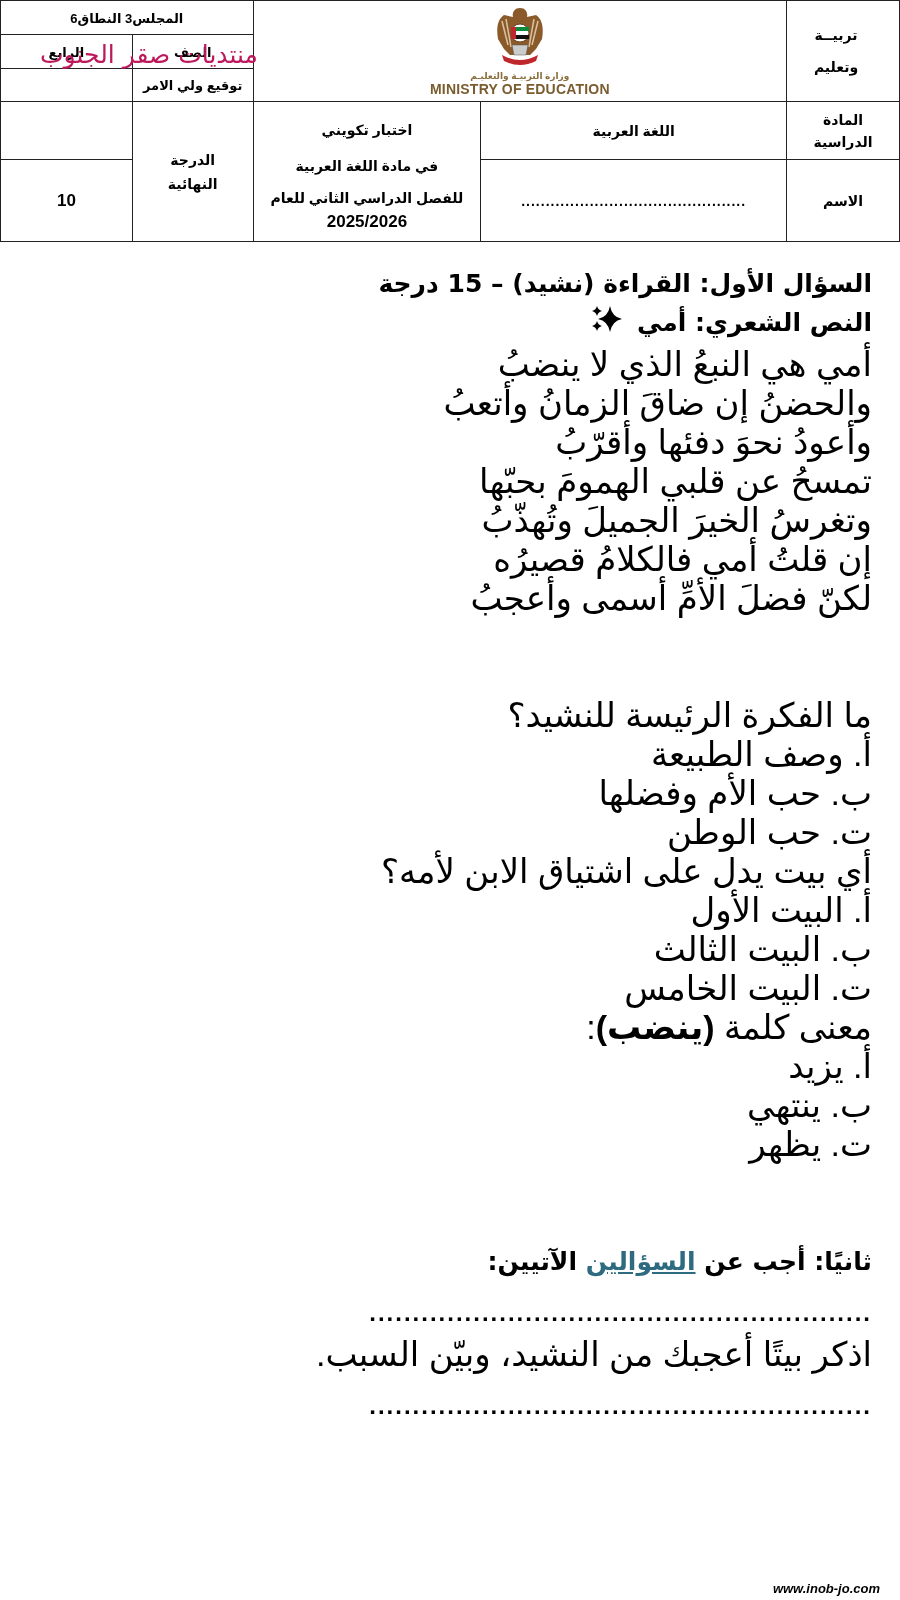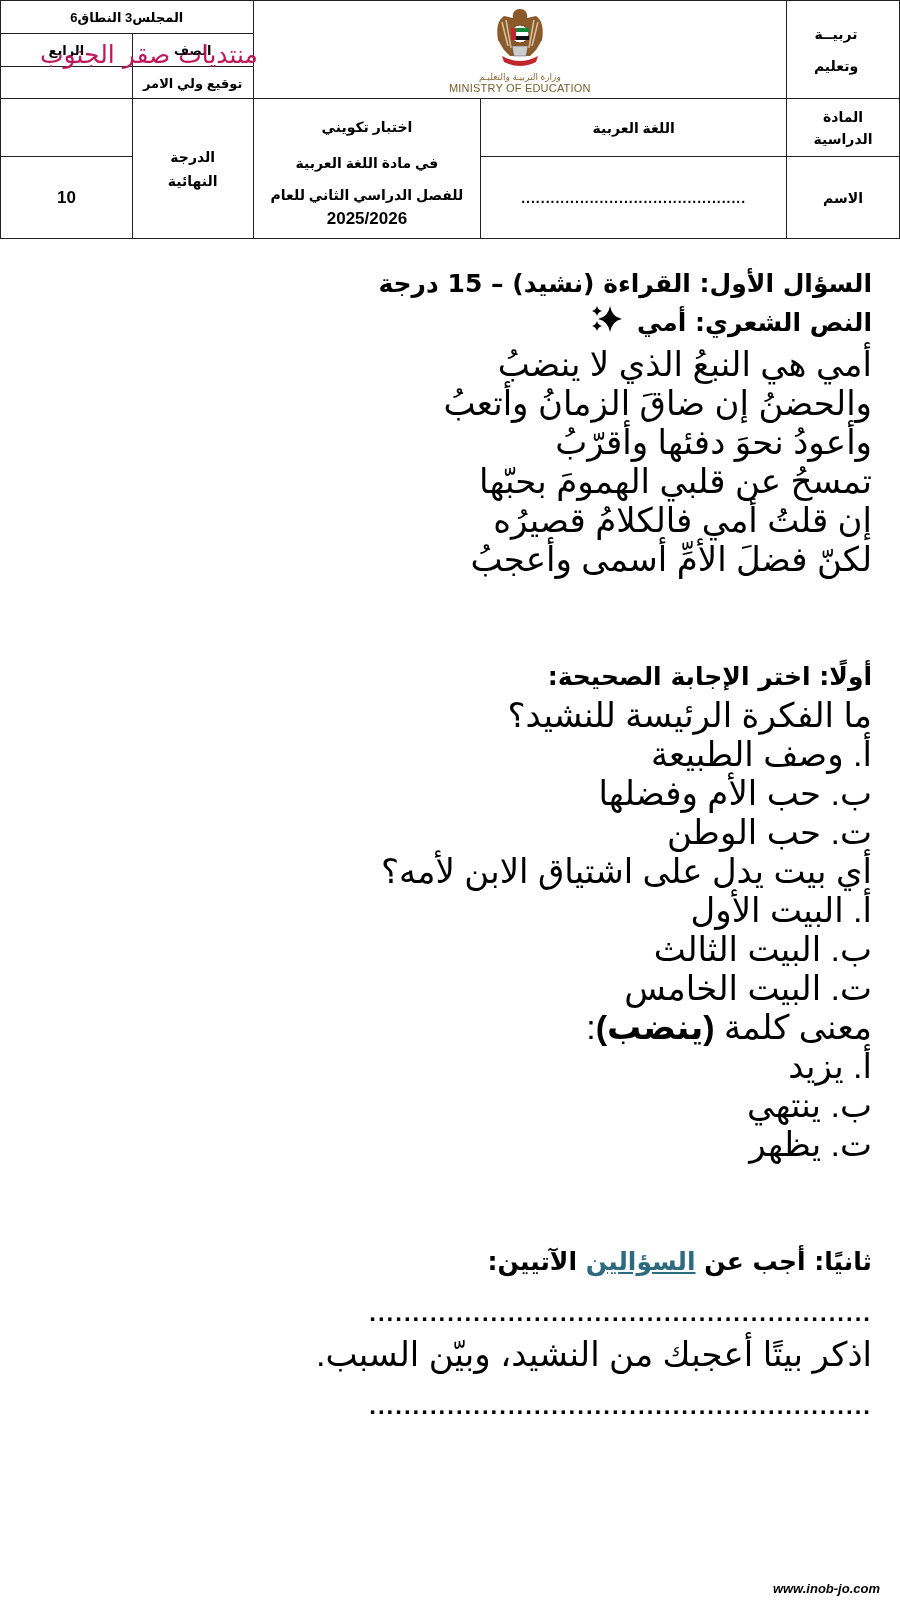--- a/index.html
+++ b/index.html
@@ -5,22 +5,22 @@
     * { box-sizing: border-box; margin: 0; padding: 0; }
     html, body { width: 900px; height: 1600px; background: #ffffff; overflow: hidden; }
     body { position: relative; font-family: "Liberation Sans", "DejaVu Sans", sans-serif; color: #000; }
 
     .hdr-table { position: absolute; left: 0; top: 0; width: 900px; height: 238px; border-collapse: collapse; direction: ltr; }
     .hdr-table td { border: 1.5px solid #222; text-align: center; vertical-align: middle; font-weight: bold; font-size: 14px; direction: rtl; padding: 4px; }
 
     .c-small { font-size: 13px; }
     .logo-cell { position: relative; }
     .emblem { display: inline-block; }
-    .emblem-ar { font-size: 9px; color: #8a6d3b; font-weight: normal; margin-top: 1px; }
-    .emblem-en { font-size: 11px; color: #7a5c2e; font-weight: normal; letter-spacing: 0.2px; direction: ltr; }
+    .emblem-ar { font-size: 9px; color: #8a6d3b; font-weight: bold; margin-top: 1px; }
+    .emblem-en { font-size: 14px; color: #7a5c2e; font-weight: bold; letter-spacing: 0.2px; direction: ltr; }
 
     .brand { font-family: "DejaVu Sans", sans-serif; font-weight: 900; font-size: 30px; line-height: 32px; text-align: right; padding-right: 18px !important; }
 
     .watermark { position: absolute; left: 40px; top: 40px; color: #be185d; font-size: 25px; font-family: "DejaVu Sans", sans-serif; direction: rtl; white-space: nowrap; z-index: 5; }
 
     .grade-num { font-size: 17px; }
     .dots { letter-spacing: 1px; font-weight: bold; }
 
     .content { position: absolute; right: 28px; top: 264px; width: 820px; direction: rtl; text-align: right; }
     .line { font-size: 34px; line-height: 39px; white-space: nowrap; }
@@ -112,26 +112,26 @@
         <path d="M22 2 Q24 13 34 15 Q24 17 22 28 Q20 17 10 15 Q20 13 22 2Z" fill="#000"></path>
         <path d="M9 2 Q10 6 14 7 Q10 8 9 12 Q8 8 4 7 Q8 6 9 2Z" fill="#000"></path>
         <path d="M9 17 Q10 21 14 22 Q10 23 9 27 Q8 23 4 22 Q8 21 9 17Z" fill="#000"></path>
       </svg>
     </span>
   </div>
   <div class="line">أمي هي النبعُ الذي لا ينضبُ</div>
   <div class="line">والحضنُ إن ضاقَ الزمانُ وأتعبُ</div>
   <div class="line">وأعودُ نحوَ دفئها وأقرّبُ</div>
   <div class="line">تمسحُ عن قلبي الهمومَ بحبّها</div>
+  <div class="line">وتغرسُ الخيرَ الجميلَ وتُهذّبُ</div>
   <div class="line">إن قلتُ أمي فالكلامُ قصيرُه</div>
   <div class="line">لكنّ فضلَ الأمِّ أسمى وأعجبُ</div>
 
   <div class="gap1"></div>
 
-  <div class="title-line">أولًا: اختر الإجابة الصحيحة:</div>
 
   <div class="line">ما الفكرة الرئيسة للنشيد؟</div>
   <div class="line">أ. وصف الطبيعة</div>
   <div class="line">ب. حب الأم وفضلها</div>
   <div class="line">ت. حب الوطن</div>
 
   <div class="line">أي بيت يدل على اشتياق الابن لأمه؟</div>
   <div class="line">أ. البيت الأول</div>
   <div class="line">ب. البيت الثالث</div>
   <div class="line">ت. البيت الخامس</div>

